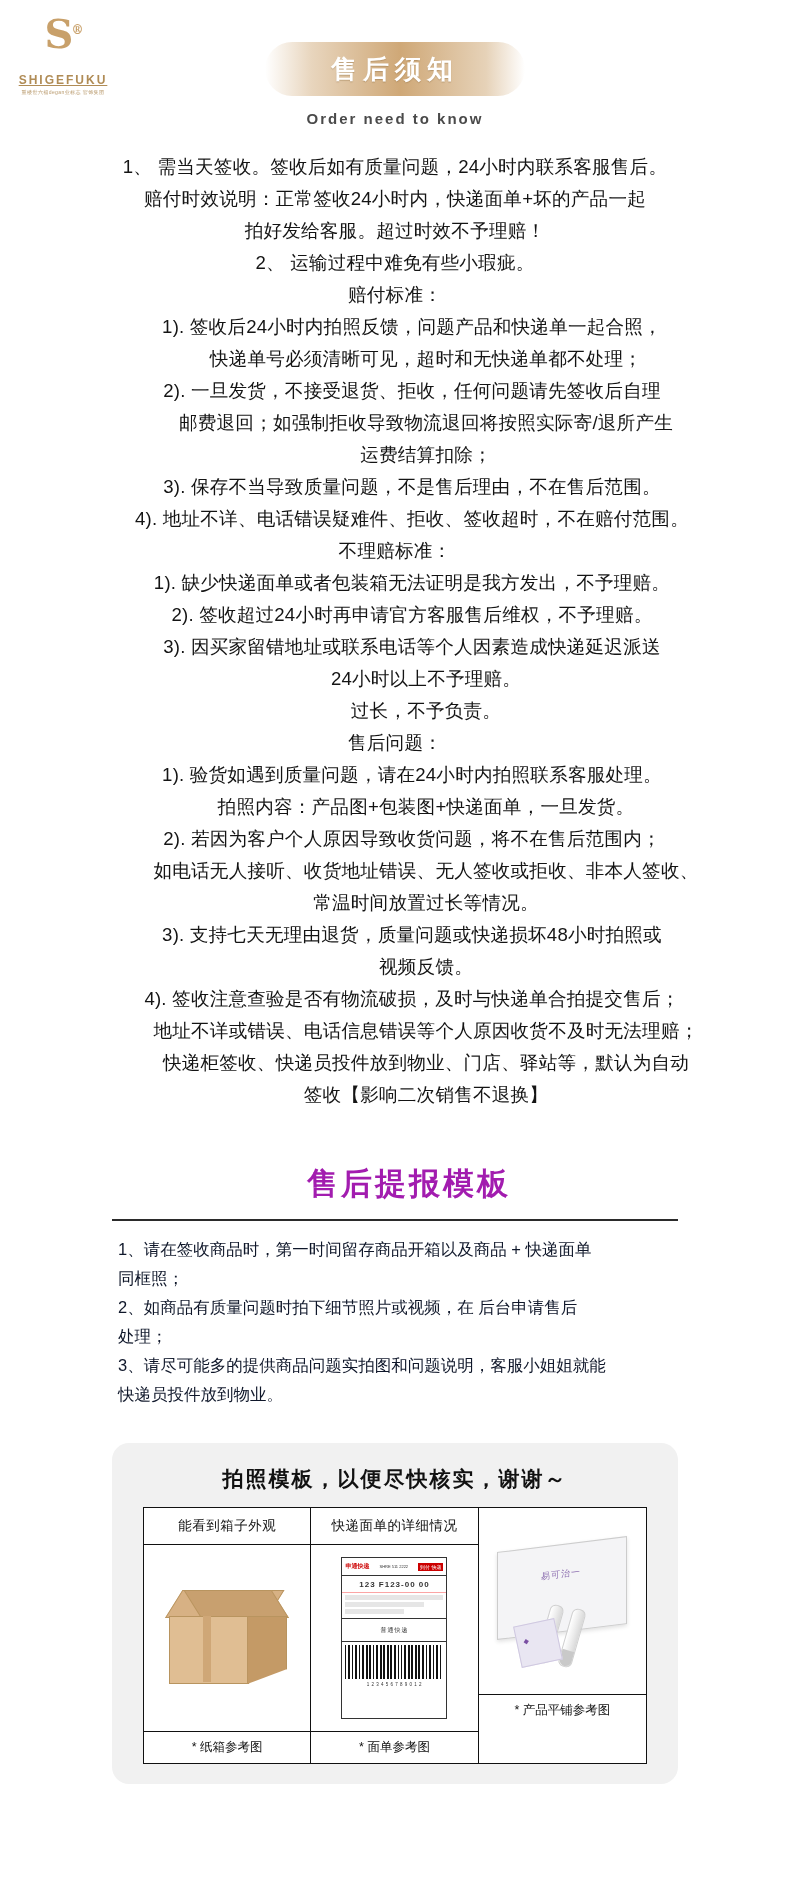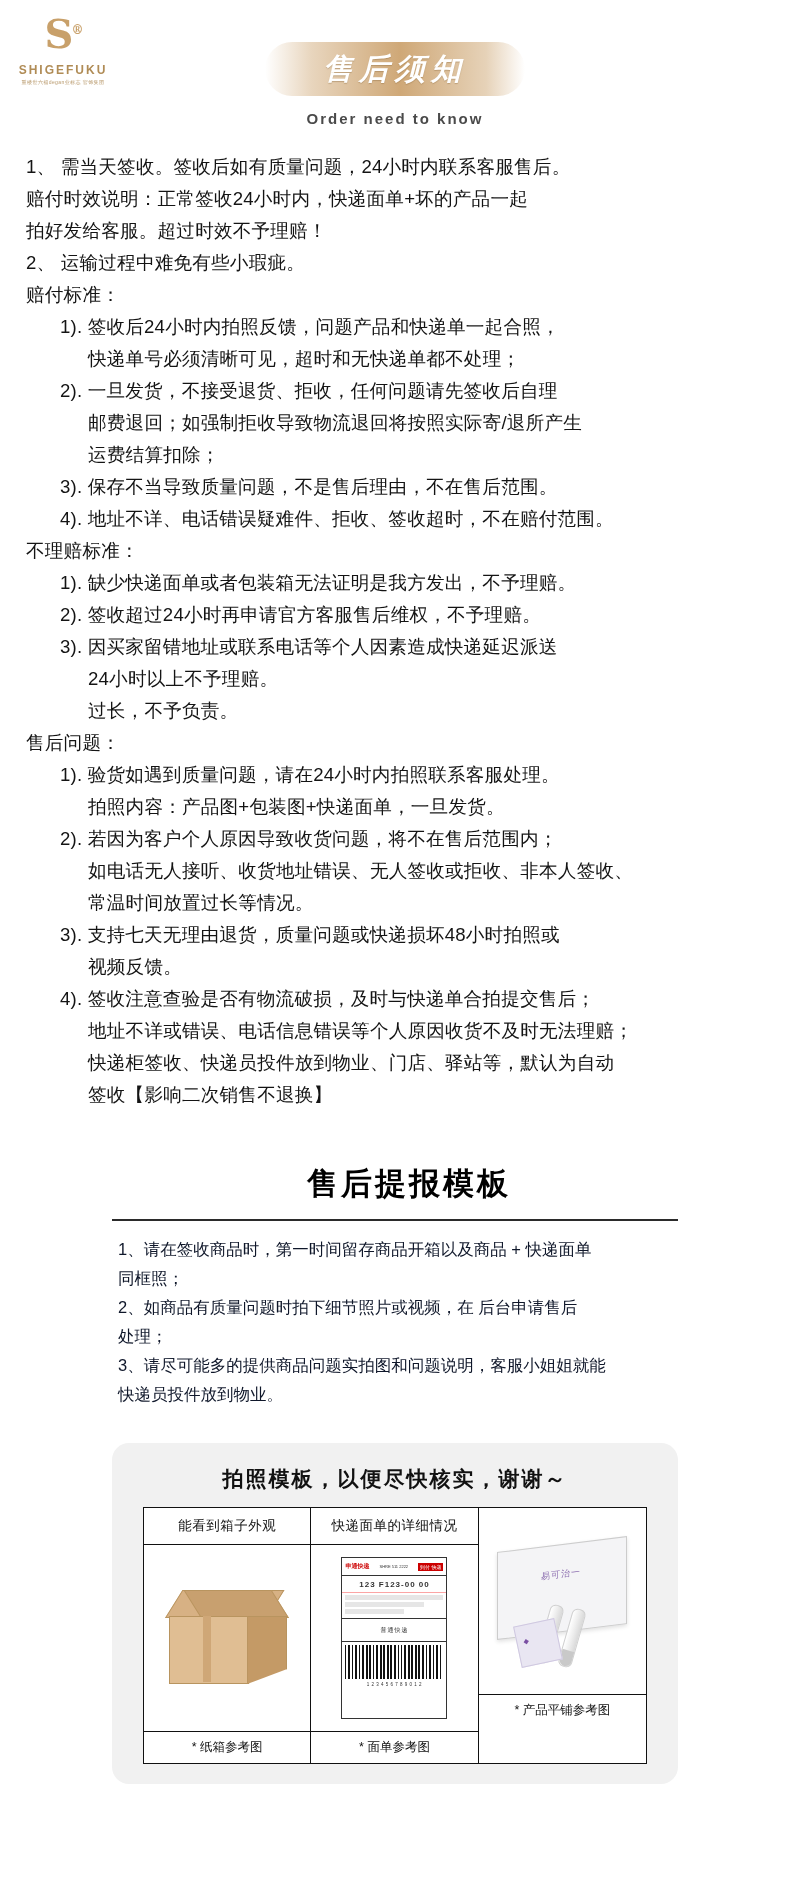--- a/index.html
+++ b/index.html
@@ -36,21 +36,22 @@
   .logo-mark .reg{
     font-size:12px;
     vertical-align:super;
     color:#c8a06a;
   }
   .logo-name{
     font-size:12px;
     letter-spacing:2px;
     color:#b08c56;
     font-weight:700;
-    margin-top:9px;
+    margin-top:19px;
+    text-decoration:underline;
   }
   .logo-sub{
     font-size:5.5px;
     color:#b99a6d;
     letter-spacing:.4px;
     margin-top:2px;
     white-space:nowrap;
     transform:scale(.92);
   }
 
@@ -64,56 +65,55 @@
   .title-bar{
     height:54px;
     border-radius:27px;
     background:linear-gradient(90deg,#ffffff 0%,#e8d5bd 18%,#cfa877 52%,#e6d2b8 85%,#ffffff 100%);
     display:flex;
     align-items:center;
     justify-content:center;
   }
   .title-text{
     font-family:"DejaVu Serif","Liberation Serif",serif;
-    font-size:30px;
+    font-size:26px;
     font-weight:700;
     color:#ffffff;
     letter-spacing:6px;
     text-shadow:0 1px 1px rgba(130,95,50,.35);
-    font-style:italic;
   }
   .subtitle{
     margin-top:14px;
     font-size:15px;
     color:#4a4a4a;
     letter-spacing:2px;
     font-weight:600;
   }
 
   
   .content{
     margin:24px 26px 0 26px;
     font-size:18.6px;
     line-height:32px;
     color:#141414;
     letter-spacing:.2px;
   }
-  .content p{margin:0;}
+  .content p{margin:0;text-align:center;}
   .indent2{padding-left:62px;}
   .hang{padding-left:62px;text-indent:-28px;}
 
   
   .tpl-title{
     text-align:center;
     margin-top:52px;
     font-family:"DejaVu Serif","Liberation Serif",serif;
     font-size:31px;
     font-weight:700;
     letter-spacing:3px;
-    color:#000000;
+    color:#a21caf;
     padding-left:28px;
   }
   .tpl-rule{
     width:566px;
     height:2px;
     background:#2b2b2b;
     margin:14px auto 0;
   }
   .tpl-list{
     width:566px;

